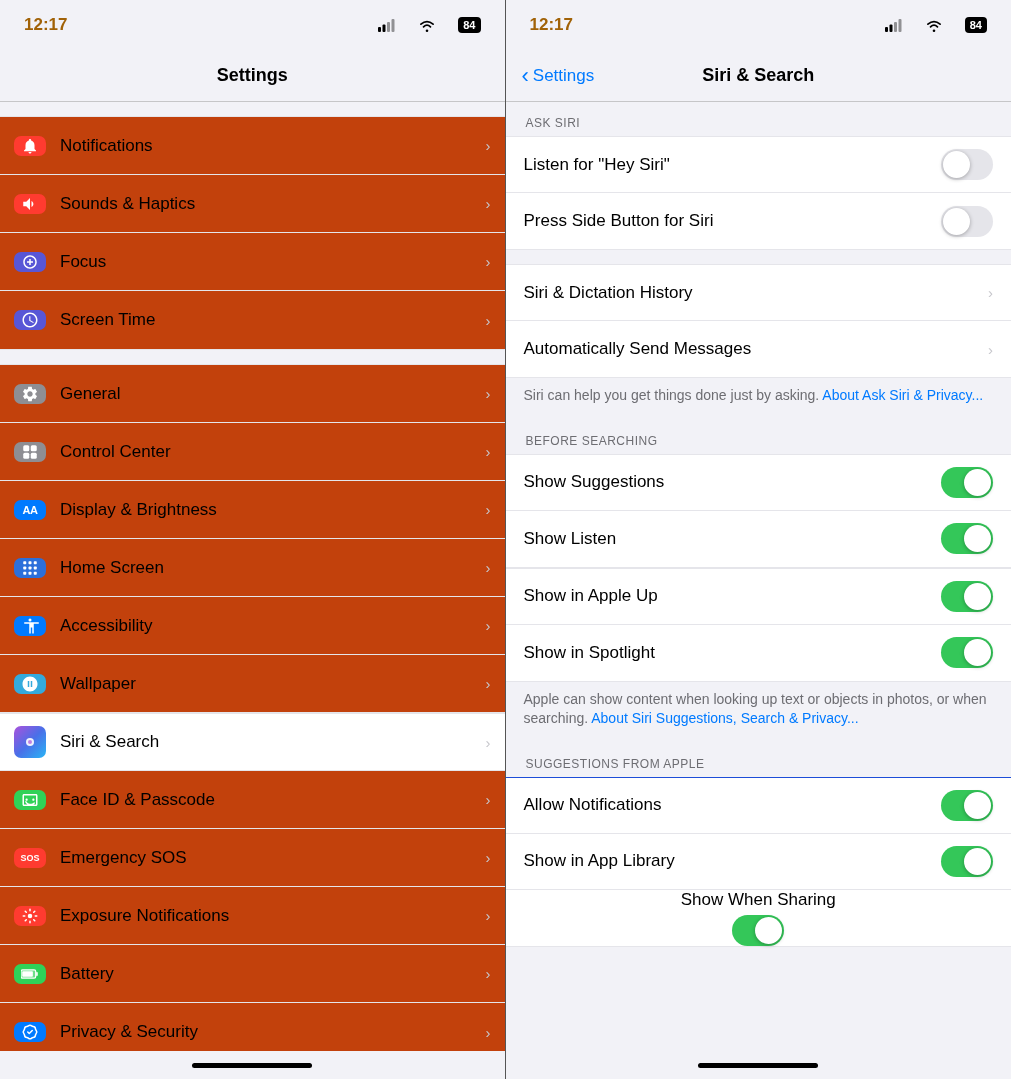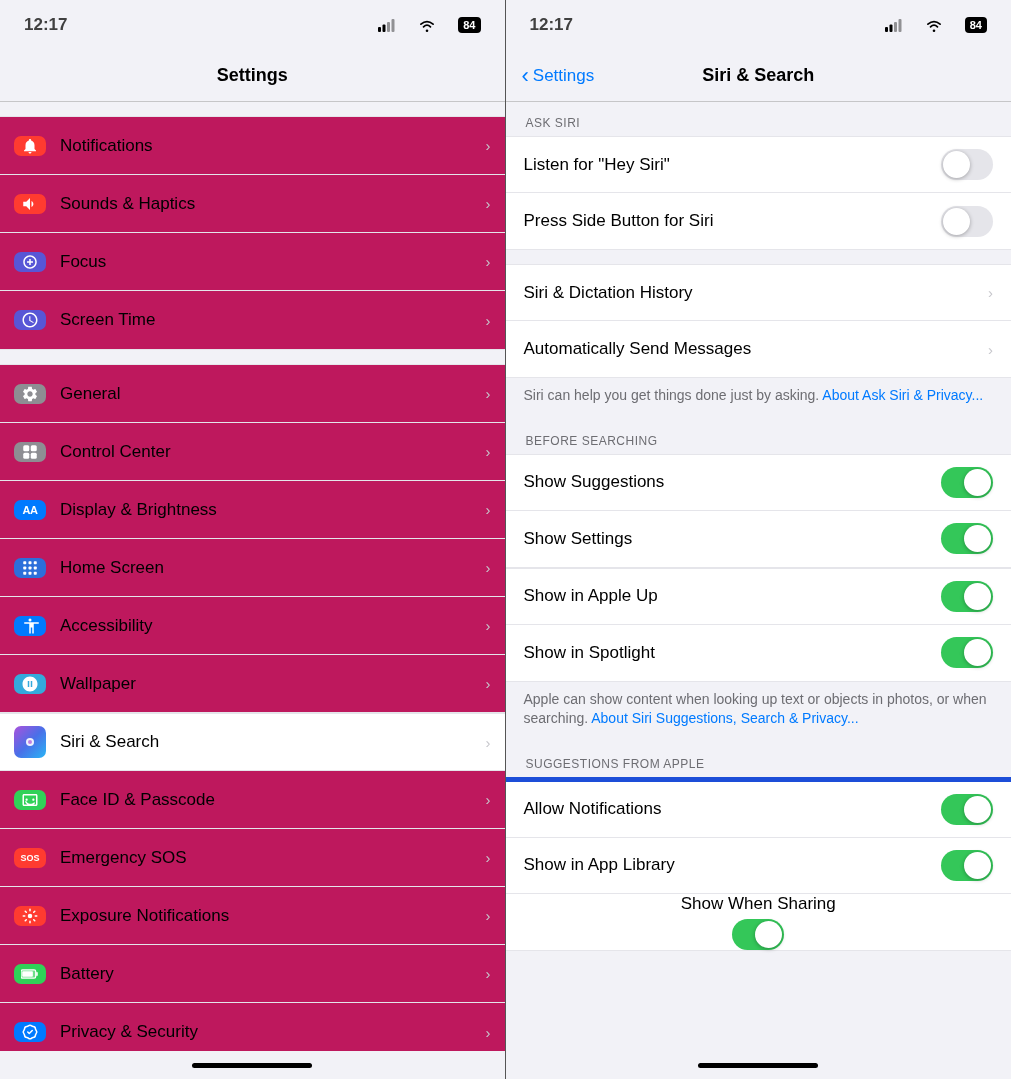--- a/index.html
+++ b/index.html
@@ -29,21 +29,21 @@
       background: #f2f2f7;
       display: flex;
       align-items: center;
       justify-content: space-between;
       padding: 0 24px;
       flex-shrink: 0;
     }
     .status-time {
       font-size: 17px;
       font-weight: 600;
-      color: #404040;
+      color: #a16207;
     }
     .status-icons {
       display: flex;
       align-items: center;
       gap: 22px;
     }
     .status-icons svg {
       fill: #000;
     }
     .battery-badge {
@@ -80,21 +80,21 @@
     }
     .settings-scroll::-webkit-scrollbar { display: none; }
 
     .settings-group {
       margin: 14px 0 0;
     }
 
     .settings-item {
       display: flex;
       align-items: center;
-      background: #be185d;
+      background: #c2410c;
       height: 58px;
       padding: 0 14px 0 14px;
       border-bottom: 1px solid #e5e5ea;
       cursor: pointer;
       position: relative;
     }
     .settings-item:last-child { border-bottom: none; }
 
     .item-icon {
       width: 32px;
@@ -559,21 +559,21 @@
 
     <div class="section-label">BEFORE SEARCHING</div>
     <div style="background:#fff; border-top:1px solid #e5e5ea; border-bottom:1px solid #e5e5ea;">
       <div class="detail-row">
         <span class="detail-row-label">Show Suggestions</span>
         <div class="toggle on">
           <div class="toggle-thumb"></div>
         </div>
       </div>
       <div class="detail-row" style="border-bottom:none;">
-        <span class="detail-row-label">Show Settings</span>
+        <span class="detail-row-label">Show Listen</span>
         <div class="toggle on">
           <div class="toggle-thumb"></div>
         </div>
       </div>
     </div>
 
     <div style="background:#fff; border-top:1px solid #e5e5ea; border-bottom:1px solid #e5e5ea;">
       <div class="detail-row">
         <span class="detail-row-label">Show in Apple Up</span>
         <div class="toggle on">
@@ -586,21 +586,21 @@
           <div class="toggle-thumb"></div>
         </div>
       </div>
     </div>
 
     <div class="info-text">
       <span>Apple can show content when looking up text or objects in photos, or when searching. </span><span class="info-link">About Siri Suggestions, Search &amp; Privacy...</span>
     </div>
 
     <div class="section-label">SUGGESTIONS FROM APPLE</div>
-    <div style="background:#7dd3fc; border-top:5px solid #1d4ed8; border-bottom:1px solid #e5e5ea;">
+    <div style="background:#7dd3fc; border-top:1px solid #1d4ed8; border-bottom:1px solid #e5e5ea;">
       <div class="detail-row">
         <span class="detail-row-label">Allow Notifications</span>
         <div class="toggle on">
           <div class="toggle-thumb"></div>
         </div>
       </div>
       <div class="detail-row">
         <span class="detail-row-label">Show in App Library</span>
         <div class="toggle on">
           <div class="toggle-thumb"></div>

